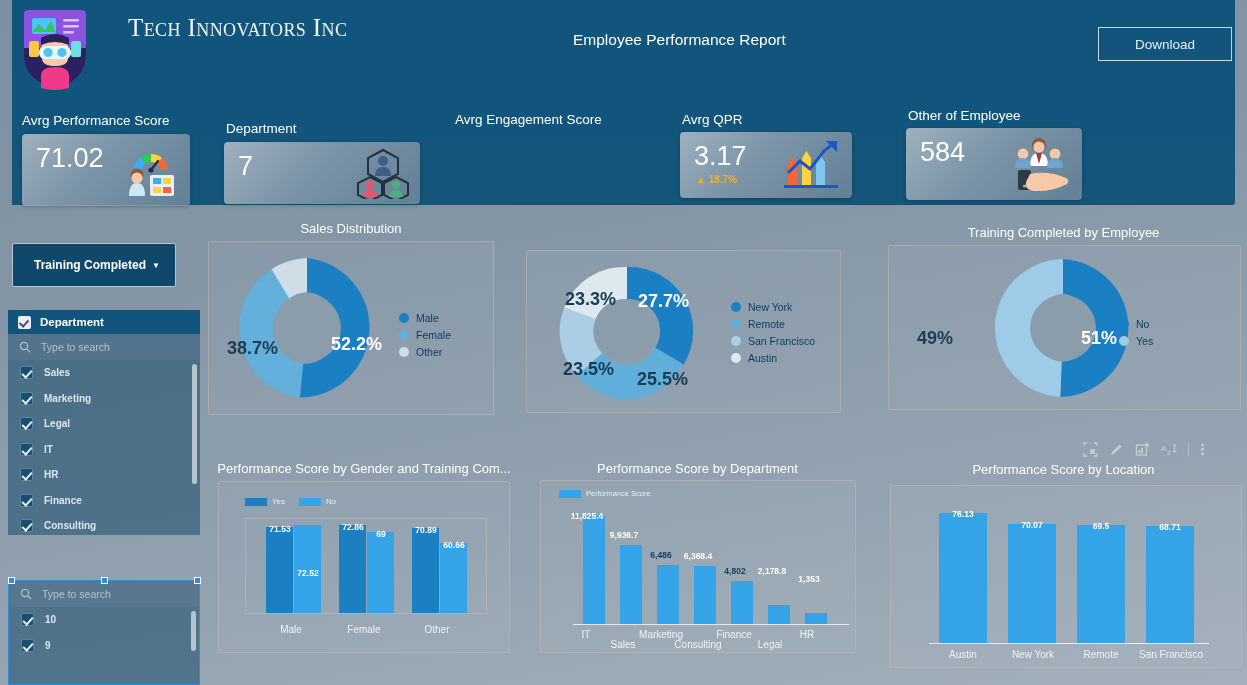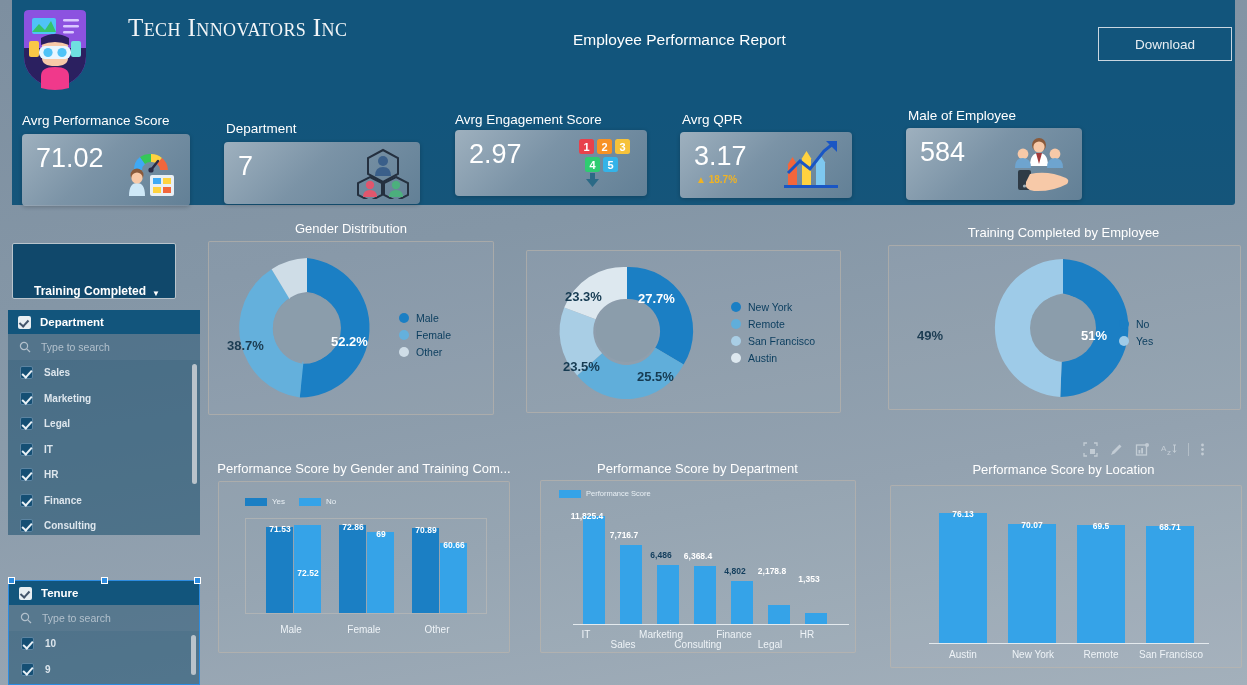--- a/index.html
+++ b/index.html
@@ -78,23 +78,23 @@
   #kpi-count     { left: 906px; top: 128px; width: 176px; height: 72px; }
 
   #lbl-perf   { left: 22px;  top: 113px; }
   #lbl-dept   { left: 226px; top: 121px; }
   #lbl-engage { left: 455px; top: 112px; }
   #lbl-qpr    { left: 682px; top: 112px; }
   #lbl-count  { left: 908px; top: 108px; }
 
   
   #dropdown {
-    position: absolute; left: 12px; top: 243px; width: 164px; height: 56px;
+    position: absolute; left: 12px; top: 243px; width: 164px; height: 44px;
     background: #10486b; border: 1px solid #b9c4cc; border-radius: 2px;
-    display: flex; align-items: flex-end; cursor: pointer;
+    display: flex; align-items: center; cursor: pointer;
   }
   #dropdown-label { color: #fff; font-size: 12px; font-weight: bold; margin-left: 21px; }
   #dropdown-caret { position: absolute; right: 15px; color: #fff; font-size: 8px; }
 
   .filter-panel {
     position: absolute;
     background: rgba(23,76,108,.55);
   }
   #dept-panel  { left: 8px; top: 310px; width: 192px; height: 225px; }
   #tenure-panel{ left: 8px; top: 580px; width: 192px; height: 105px;
@@ -156,21 +156,21 @@
   }
 
   
   .legend { position: absolute; }
   .legend-row { display: flex; align-items: center; margin-bottom: 5px; }
   .legend-dot { width: 10px; height: 10px; border-radius: 50%; flex: 0 0 auto; }
   .legend-text { font-size: 10.5px; color: #e8eff4; margin-left: 7px; white-space: nowrap; }
   .legend-text.dark { color: #0a3d5e; }
 
   .donut-label {
-    position: absolute; font-size: 13px; font-weight: bold;
+    position: absolute; font-size: 18px; font-weight: bold;
   }
 
   
   #viz-toolbar {
     position: absolute; left: 1083px; top: 438px; width: 130px; height: 22px;
     display: flex; align-items: center; gap: 11px;
   }
   .tb-icon { opacity: .55; cursor: pointer; }
   .tb-sep { width: 1px; height: 13px; background: #c8d0d6; opacity: .6; }
 
@@ -249,36 +249,20 @@
       <path d="M16 30 L28 36 L28 48 L16 54 L4 48 L4 36 Z" fill="none" stroke="#24303f" stroke-width="2"></path>
       <circle cx="16" cy="38" r="4.2" fill="#e0566d"></circle>
       <path d="M9 50 Q9 43 16 43 Q23 43 23 50 Z" fill="#e0566d"></path>
       <path d="M42 30 L54 36 L54 48 L42 54 L30 48 L30 36 Z" fill="none" stroke="#24303f" stroke-width="2"></path>
       <circle cx="42" cy="38" r="4.2" fill="#4caf7d"></circle>
       <path d="M35 50 Q35 43 42 43 Q49 43 49 50 Z" fill="#4caf7d"></path>
     </svg>
   </div>
 
   <div class="kpi-label" id="lbl-engage">Avrg Engagement Score</div>
-  <div class="kpi-card" id="kpi-engage">
-    <div class="kpi-value">2.97</div>
-    <svg class="kpi-icon" width="66" height="56" viewBox="0 0 66 56">
-      <rect x="6" y="4" width="15" height="15" rx="2.5" fill="#e8414c"></rect>
-      <text x="13.5" y="15.5" font-size="11" font-weight="bold" fill="#fff" text-anchor="middle" font-family="Liberation Sans, sans-serif">1</text>
-      <rect x="24" y="4" width="15" height="15" rx="2.5" fill="#f79225"></rect>
-      <text x="31.5" y="15.5" font-size="11" font-weight="bold" fill="#fff" text-anchor="middle" font-family="Liberation Sans, sans-serif">2</text>
-      <rect x="42" y="4" width="15" height="15" rx="2.5" fill="#f6c23a"></rect>
-      <text x="49.5" y="15.5" font-size="11" font-weight="bold" fill="#fff" text-anchor="middle" font-family="Liberation Sans, sans-serif">3</text>
-      <rect x="12" y="22" width="15" height="15" rx="2.5" fill="#2ecc71"></rect>
-      <text x="19.5" y="33.5" font-size="11" font-weight="bold" fill="#fff" text-anchor="middle" font-family="Liberation Sans, sans-serif">4</text>
-      <rect x="30" y="22" width="15" height="15" rx="2.5" fill="#34b3e8"></rect>
-      <text x="37.5" y="33.5" font-size="11" font-weight="bold" fill="#fff" text-anchor="middle" font-family="Liberation Sans, sans-serif">5</text>
-      <path d="M17 38 L22 38 L22 44 L26 44 L19.5 52 L13 44 L17 44 Z" fill="#2b6a86"></path>
-    </svg>
-  </div>
 
   <div class="kpi-label" id="lbl-qpr">Avrg QPR</div>
   <div class="kpi-card" id="kpi-qpr">
     <div class="kpi-value">3.17</div>
     <div class="kpi-delta">
       <span>▲</span>
       <span>18.7%</span>
     </div>
     <svg class="kpi-icon" width="64" height="52" viewBox="0 0 64 52">
       <rect x="8" y="26" width="9" height="20" fill="#f2663c"></rect>
@@ -286,21 +270,21 @@
       <rect x="22" y="20" width="9" height="26" fill="#ffd23f"></rect>
       <path d="M26.5 12 L31.5 20 L21.5 20 Z" fill="#ffd23f"></path>
       <rect x="36" y="24" width="9" height="22" fill="#7ec8f0"></rect>
       <path d="M40.5 16 L45.5 24 L35.5 24 Z" fill="#7ec8f0"></path>
       <polyline points="8,34 20,22 30,30 44,12 54,4" fill="none" stroke="#1a56c4" stroke-width="3"></polyline>
       <path d="M46 2 L57 2 L57 13 Z" fill="#1a56c4"></path>
       <rect x="4" y="46" width="54" height="3" fill="#1a56c4"></rect>
     </svg>
   </div>
 
-  <div class="kpi-label" id="lbl-count">Male of Employee</div>
+  <div class="kpi-label" id="lbl-count">Other of Employee</div>
   <div class="kpi-card" id="kpi-count">
     <div class="kpi-value">584</div>
     <svg class="kpi-icon" width="70" height="60" viewBox="0 0 70 60">
       <circle cx="35" cy="11" r="7" fill="#8a5a3b"></circle>
       <circle cx="35" cy="13" r="5.6" fill="#f7c9a8"></circle>
       <path d="M26 32 Q26 19 35 19 Q44 19 44 32 Z" fill="#ffffff"></path>
       <path d="M32 19 L35 30 L38 19 Z" fill="#a23b3b"></path>
       <circle cx="19" cy="20" r="5.4" fill="#f7c9a8"></circle>
       <path d="M11 34 Q11 24 19 24 Q27 24 27 34 Z" fill="#6ea4cf"></path>
       <circle cx="51" cy="20" r="5.4" fill="#f7c9a8"></circle>
@@ -355,24 +339,20 @@
           <span class="filter-row-label">Finance</span>
         </div>
         <div class="filter-row">
           <span class="cbox2"></span>
           <span class="filter-row-label">Consulting</span>
         </div>
       </div>
   </div>
 
   <div class="filter-panel" id="tenure-panel">
-    <div class="filter-head">
-      <span class="cbox"></span>
-      <span class="filter-head-label">Tenure</span>
-    </div>
     <div class="filter-search">
       <svg width="12" height="12" viewBox="0 0 12 12">
         <circle cx="5" cy="5" r="3.6" fill="none" stroke="#b2c0cc" stroke-width="1.2"></circle>
         <line x1="7.8" y1="7.8" x2="11" y2="11" stroke="#b2c0cc" stroke-width="1.2"></line>
       </svg>
       <span class="filter-search-text">Type to search</span>
     </div>
     <div class="filter-list" id="tenure-list" style="height:55px;">
       <div class="list-scrollbar" style="top:4px; height:40px;"></div>
     <div class="filter-row">
@@ -382,21 +362,21 @@
         <div class="filter-row">
           <span class="cbox2"></span>
           <span class="filter-row-label">9</span>
         </div>
       </div>
   </div>
   <div class="sel-handle" style="left:8px;  top:577px;"></div>
   <div class="sel-handle" style="left:101px;top:577px;"></div>
   <div class="sel-handle" style="left:194px;top:577px;"></div>
 
-  <div class="viz-title" style="left:205px; top:221px; width:292px;">Gender Distribution</div>
+  <div class="viz-title" style="left:205px; top:221px; width:292px;">Sales Distribution</div>
   <div class="viz-frame" style="left:208px; top:241px; width:286px; height:174px;">
     <svg width="284" height="172" viewBox="0 0 284 172">
 
       <path d="M 98 86 L 98 16 A 70 70 0 0 1 90.8 155.6 L 93.2 121.8 A 36 36 0 0 0 98 50 Z" fill="#1b7fc4"></path>
 
       <path d="M 98 86 L 90.8 155.6 A 70 70 0 0 1 62.6 27.2 L 80.6 56.0 A 36 36 0 0 0 93.2 121.8 Z" fill="#64b0dc"></path>
 
       <path d="M 98 86 L 62.6 27.2 A 70 70 0 0 1 98 16 L 98 50 A 36 36 0 0 0 80.6 56.0 Z" fill="#cfdde7"></path>
       <circle cx="98" cy="86" r="34" fill="#8b9dab"></circle>
     </svg>
@@ -553,21 +533,21 @@
       <div class="bar" style="left:47px;  bottom:0; width:22px; height:80px;"></div>
       <div class="bar" style="left:84px;  bottom:0; width:22px; height:60px;"></div>
       <div class="bar" style="left:121px; bottom:0; width:22px; height:59px;"></div>
       <div class="bar" style="left:158px; bottom:0; width:22px; height:44px;"></div>
       <div class="bar" style="left:195px; bottom:0; width:22px; height:20px;"></div>
       <div class="bar" style="left:232px; bottom:0; width:22px; height:12px;"></div>
       <div class="chart-axis-line" style="left:0; bottom:0; width:276px;"></div>
     </div>
 
     <div class="bar-val" style="left:24px;  top:30px; width:44px;">11,825.4</div>
-    <div class="bar-val" style="left:61px;  top:49px; width:44px;">7,716.7</div>
+    <div class="bar-val" style="left:61px;  top:49px; width:44px;">9,936.7</div>
     <div class="bar-val dk" style="left:98px; top:69px; width:44px;">6,486</div>
     <div class="bar-val" style="left:135px; top:70px; width:44px;">6,368.4</div>
     <div class="bar-val dk" style="left:172px; top:85px; width:44px;">4,802</div>
     <div class="bar-val" style="left:209px; top:85px; width:44px;">2,178.8</div>
     <div class="bar-val" style="left:246px; top:93px; width:44px;">1,353</div>
 
     <div class="axis-cat" style="left:23px;  top:148px; width:44px;">IT</div>
     <div class="axis-cat" style="left:60px;  top:158px; width:44px;">Sales</div>
     <div class="axis-cat" style="left:95px;  top:148px; width:50px;">Marketing</div>
     <div class="axis-cat" style="left:130px; top:158px; width:54px;">Consulting</div>

